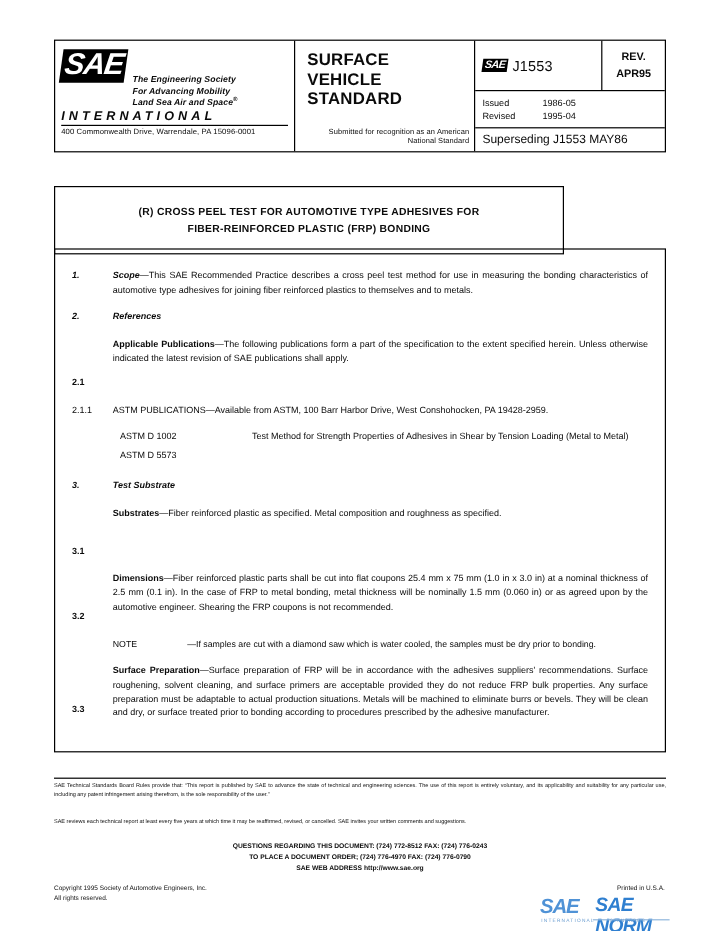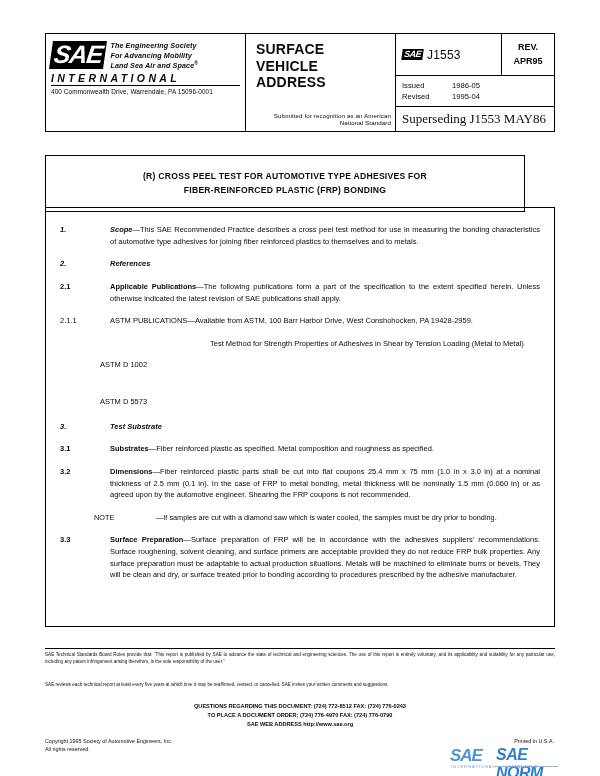--- a/index.html
+++ b/index.html
@@ -59,20 +59,21 @@
     position: relative;
     top: 1px;
   }
   .sae-tagline {
     font-size: 7.2px;
     font-weight: bold;
     font-style: italic;
     line-height: 1.32;
     padding-top: 1px;
     letter-spacing: 0.1px;
+    margin-top: 20px;
   }
   .sae-tagline .reg { font-size: 5px; vertical-align: super; }
   .intl-row {
     display: flex;
     align-items: baseline;
     margin-top: 1px;
     border-bottom: 1.2px solid #000;
     padding-bottom: 1px;
   }
   .intl-text {
@@ -153,30 +154,29 @@
   .hr-dates {
     padding: 4px 0 3px 6px;
     border-bottom: 1.6px solid #000;
     font-size: 7.6px;
     line-height: 1.5;
   }
   .date-row { display: flex; }
   .date-label { width: 50px; }
   .hr-supersede {
     padding: 4px 0 4px 6px;
-    font-size: 13px;
-    font-family: Liberation Serif, serif;
+    font-size: 10px;
   }
 
   
   .title-box {
     position: absolute;
     left: 45px;
     top: 155px;
-    width: 480px;
+    width: 425px;
     border: 1.6px solid #000;
     box-sizing: border-box;
     text-align: center;
     padding: 14px 10px 13px 10px;
   }
   .title-line {
     font-size: 8.6px;
     font-weight: bold;
     line-height: 1.62;
     letter-spacing: 0.25px;
@@ -198,34 +198,33 @@
     margin-bottom: 11px;
     font-size: 7.5px;
     line-height: 1.56;
   }
   .cl-num {
     width: 34px;
     flex: 0 0 34px;
     font-weight: bold;
     font-style: italic;
   }
-  .cl-num.reg { font-style: normal; }
+  .cl-num.reg { font-style: normal; margin-top: 32px; }
   .cl-num.plain { font-weight: normal; font-style: normal; }
   .cl-body {
     flex: 1;
     text-align: justify;
-    margin-left: 16px;
   }
   .cl-body b { font-weight: bold; }
   .cl-body i { font-style: italic; font-weight: bold; }
   .heading-only .cl-body { font-weight: bold; font-style: italic; }
 
   .sub-indent { padding-left: 40px; }
   .astm-row { display: flex; font-size: 7.5px; line-height: 1.56; margin-bottom: 0px;}
-  .astm-desig { width: 74px; flex: 0 0 74px; margin-top: 21px; }
+  .astm-desig { width: 74px; flex: 0 0 74px; }
   .astm-desc { flex: 1; margin-left: 36px; }
   .smallcaps { font-variant: small-caps; }
 
   .note-row {
     display: flex;
     font-size: 7.3px;
     line-height: 1.56;
     margin-bottom: 11px;
     padding-left: 34px;
   }
@@ -343,21 +342,21 @@
       <div class="intl-row">
         <div class="intl-text">INTERNATIONAL</div>
       </div>
       <div class="addr-text">400 Commonwealth Drive, Warrendale, PA 15096-0001</div>
     </div>
 
     <div class="hdr-mid">
       <div class="doc-type">
         <div>SURFACE</div>
         <div>VEHICLE</div>
-        <div>ADDRESS</div>
+        <div>STANDARD</div>
       </div>
       <div class="submitted">Submitted for recognition as an American National Standard</div>
     </div>
 
     <div class="hdr-right">
       <div class="hr-top">
         <div class="hr-num">
           <span class="mini-sae">SAE</span>
           <span class="docnum">J1553</span>
         </div>

